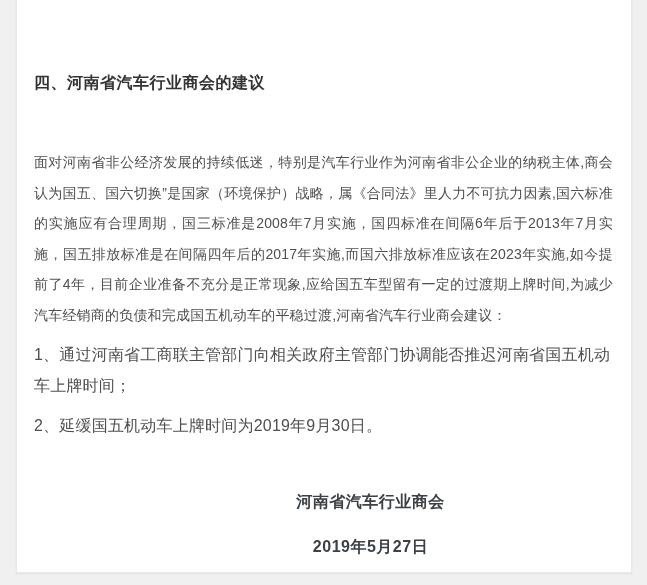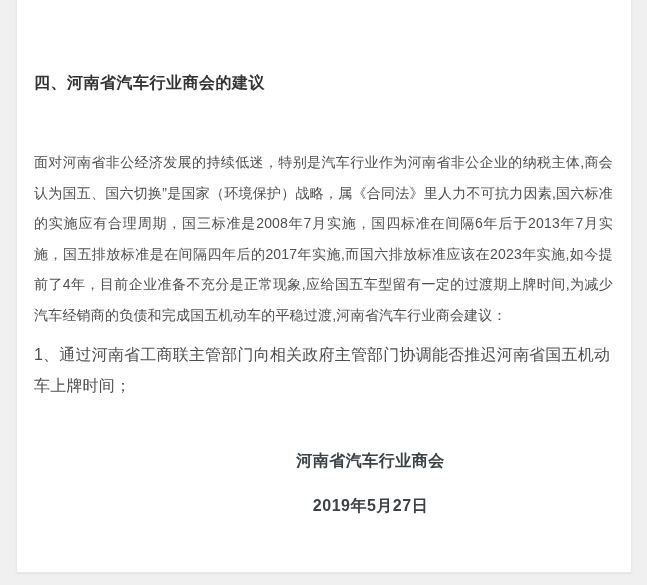--- a/index.html
+++ b/index.html
@@ -86,20 +86,21 @@
 
 <div class="card">
   <div class="content">
 
     <h2 class="heading">四、河南省汽车行业商会的建议</h2>
 
     <p class="para">面对河南省非公经济发展的持续低迷，特别是汽车行业作为河南省非公企业的纳税主体,商会认为国五、国六切换”是国家（环境保护）战略，属《合同法》里人力不可抗力因素,国六标准的实施应有合理周期，国三标准是2008年7月实施，国四标准在间隔6年后于2013年7月实施，国五排放标准是在间隔四年后的2017年实施,而国六排放标准应该在2023年实施,如今提前了4年，目前企业准备不充分是正常现象,应给国五车型留有一定的过渡期上牌时间,为减少汽车经销商的负债和完成国五机动车的平稳过渡,河南省汽车行业商会建议：</p>
 
     <p class="list-item">1、通过河南省工商联主管部门向相关政府主管部门协调能否推迟河南省国五机动车上牌时间；</p>
 
+    <p class="list-item">2、延缓国五机动车上牌时间为2019年9月30日。</p>
 
     <div class="signature-block">
       <p class="signature">河南省汽车行业商会</p>
       <p class="doc-date">2019年5月27日</p>
     </div>
 
   </div>
 </div>
 
 </body></html>

